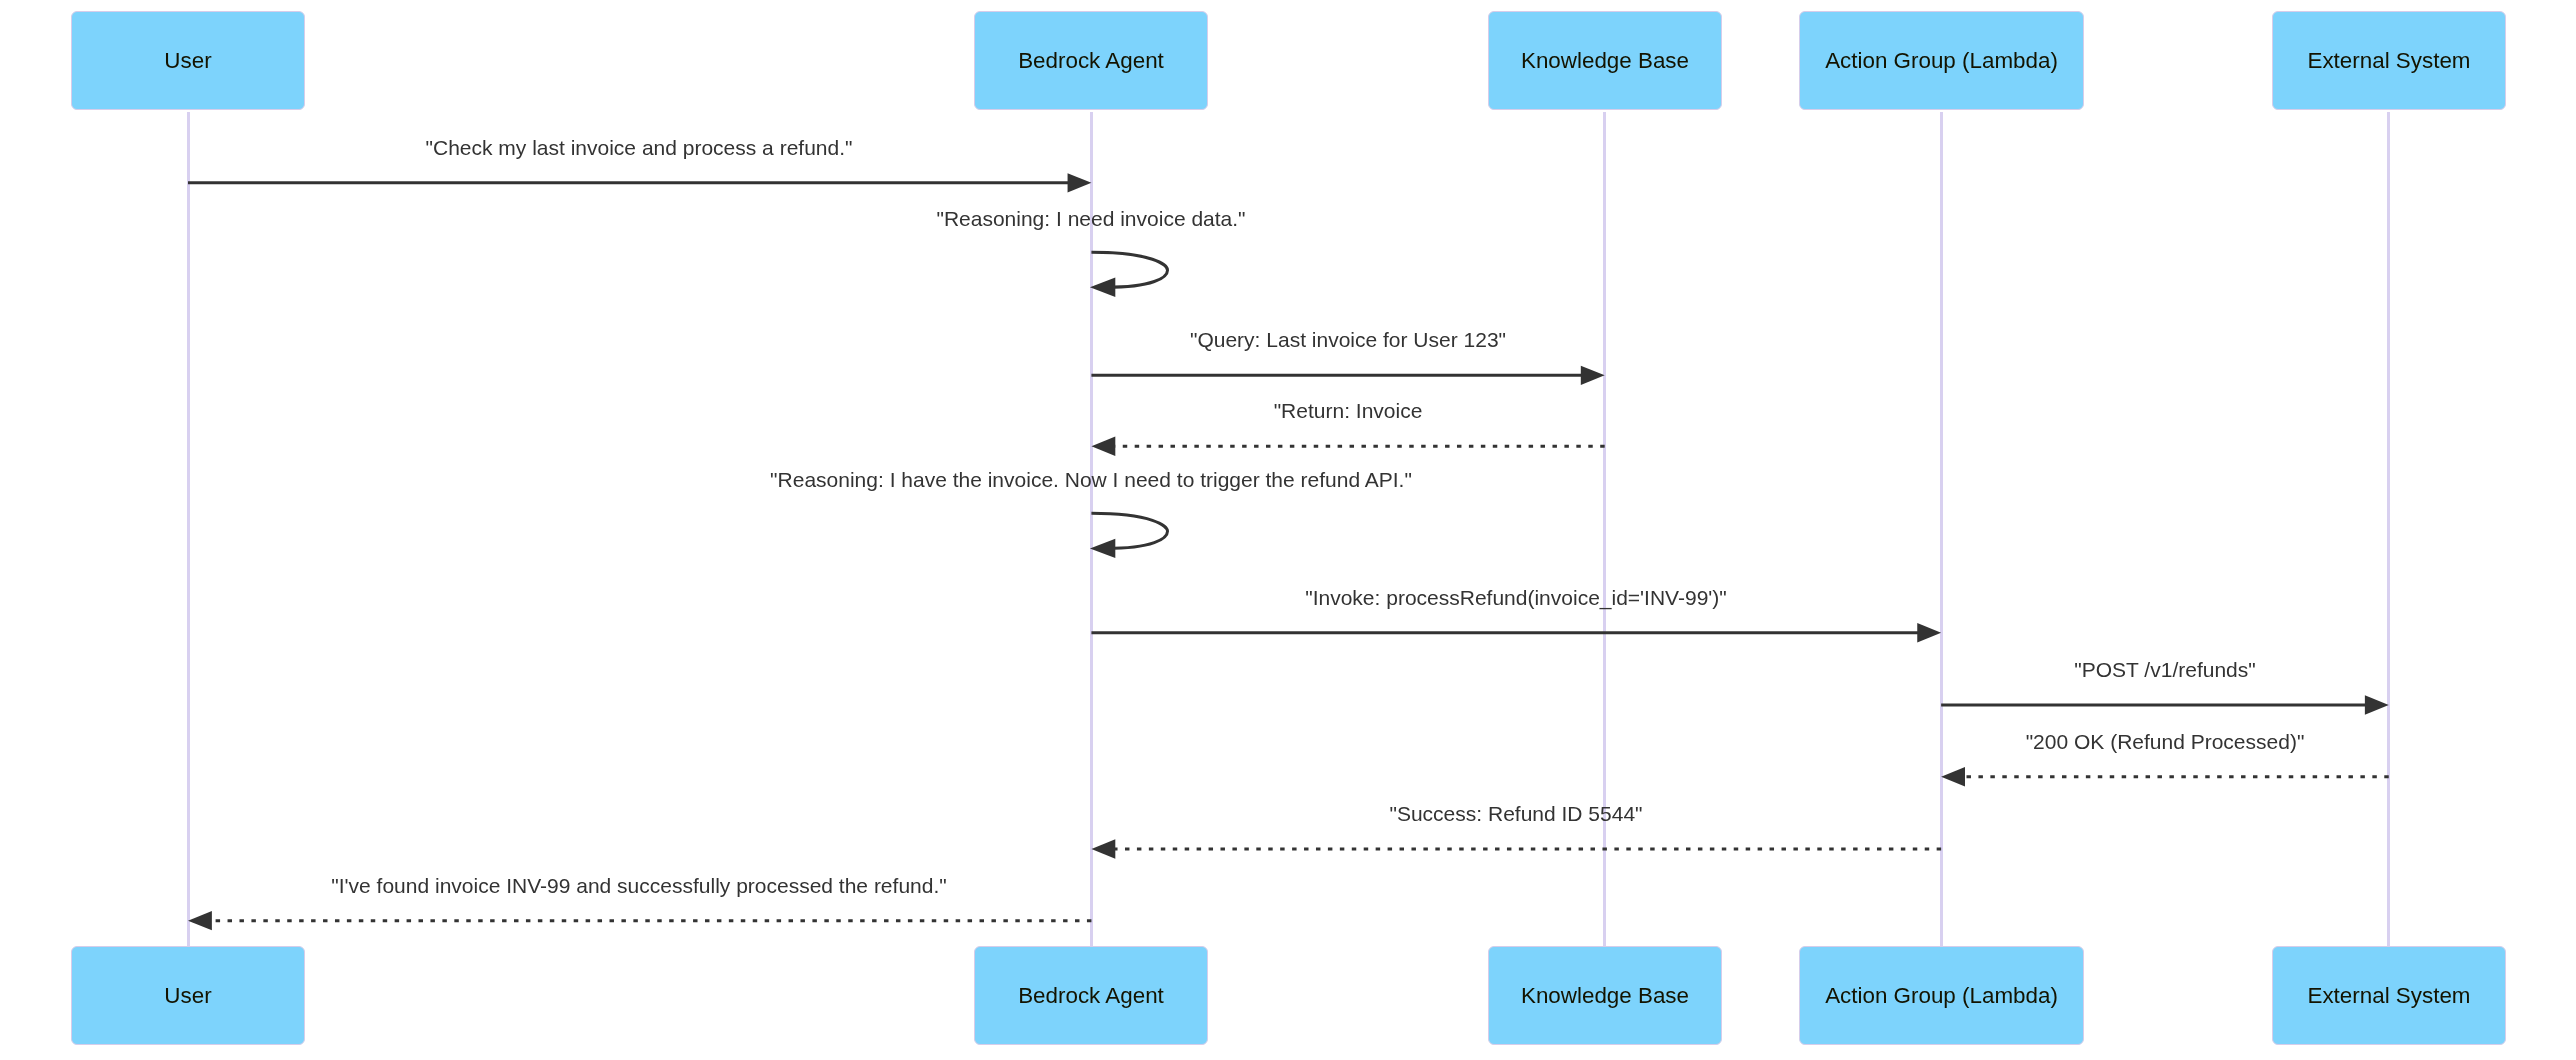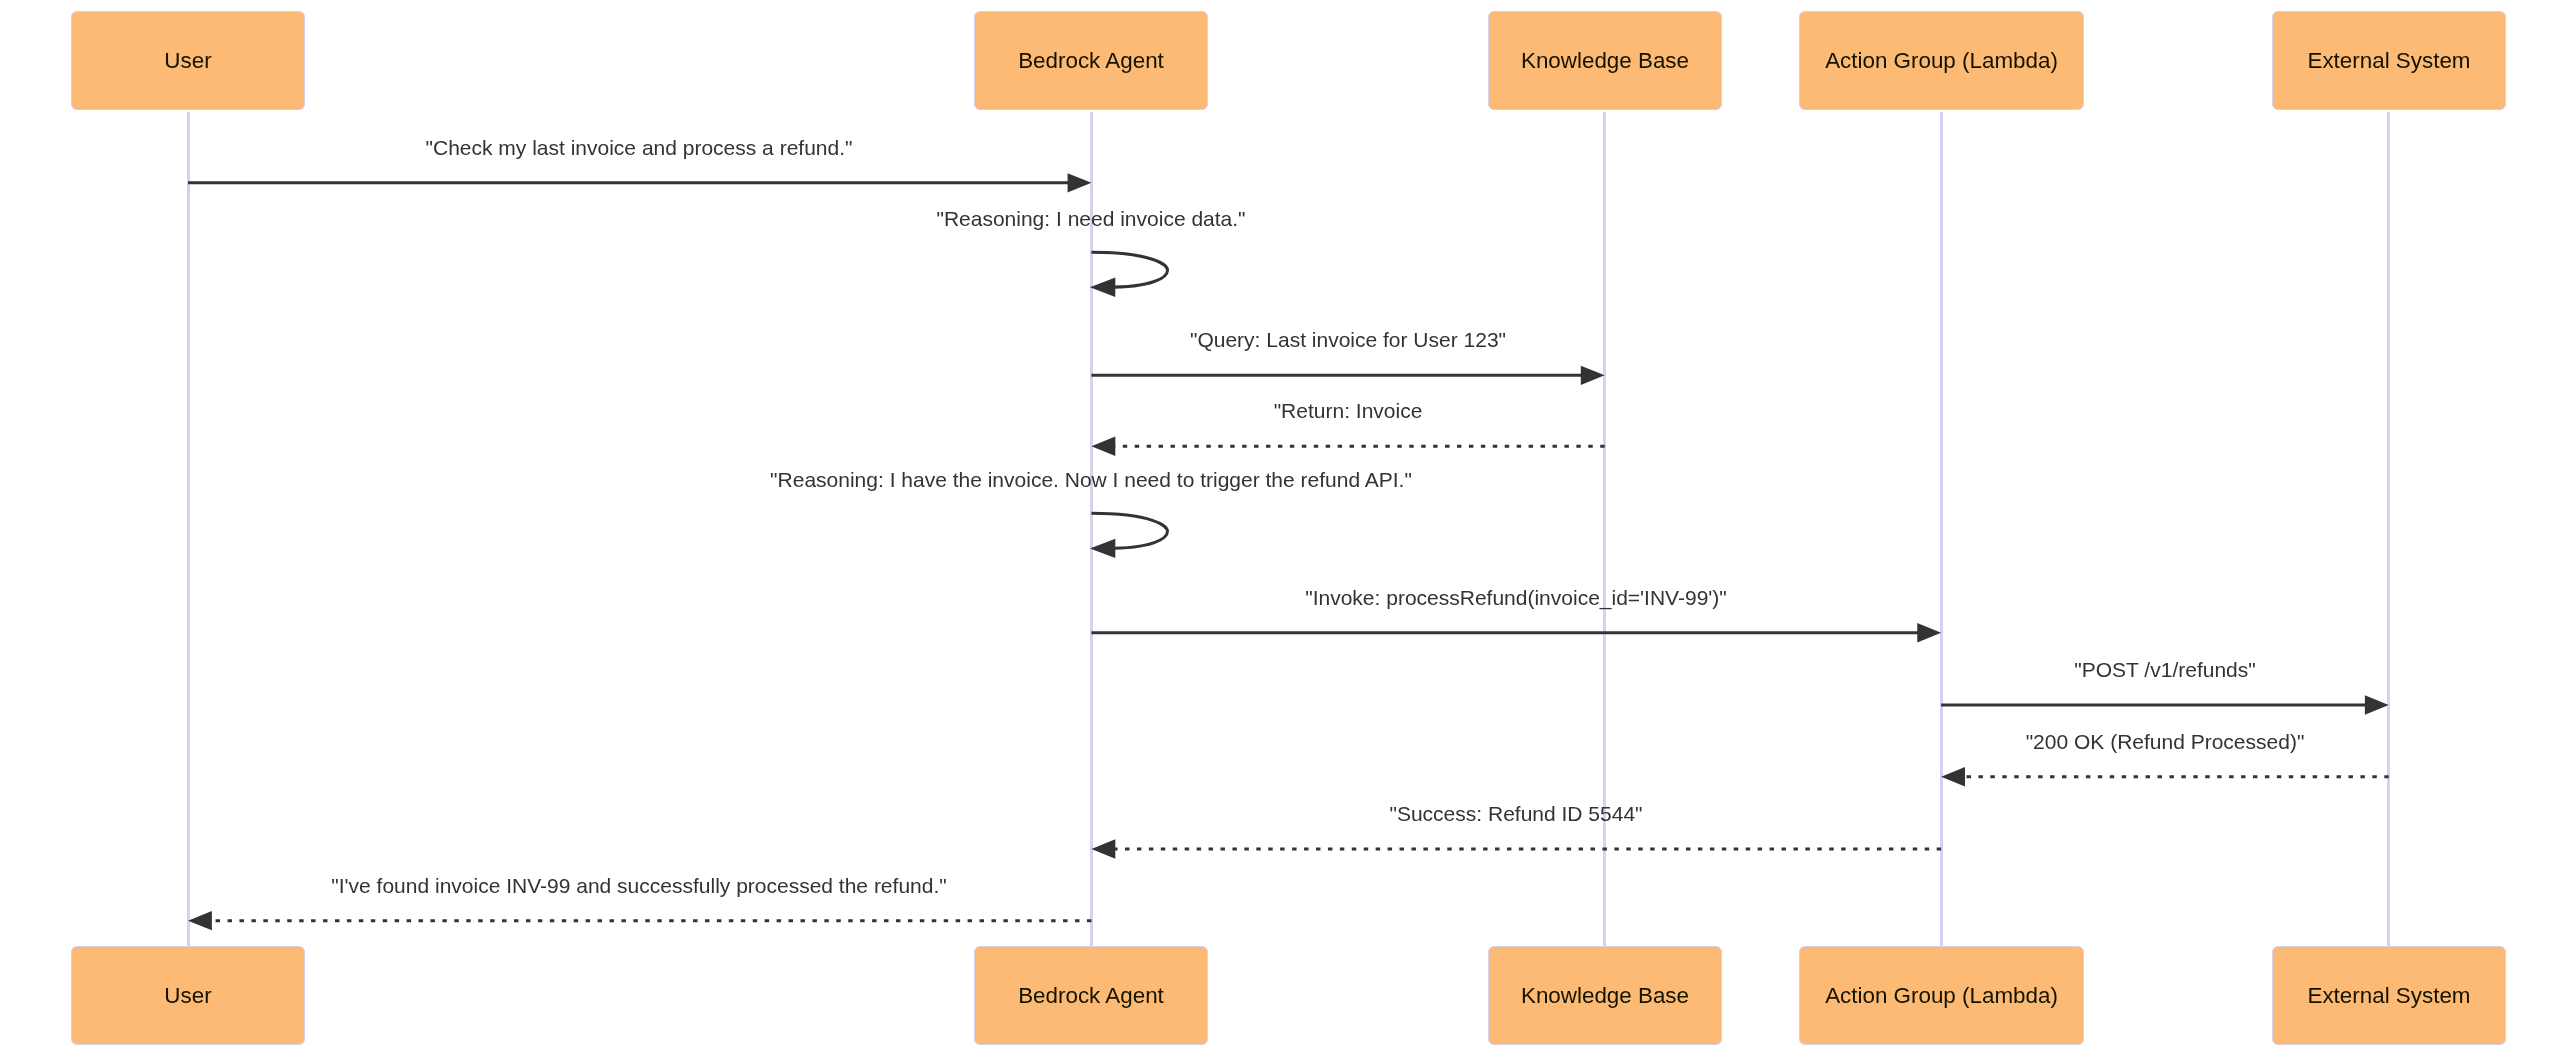--- a/index.html
+++ b/index.html
@@ -1,18 +1,18 @@
 <!DOCTYPE html>
 <html style="font-size:12px"><head>
 <meta charset="utf-8">
 <style>
   html,body{margin:0;padding:0;background:#ffffff;}
   body{width:2576px;height:1061px;font-family:"Liberation Sans",sans-serif;}
   #diagram{position:relative;width:2576px;height:1061px;overflow:hidden;background:#ffffff;}
-  .participant-box{position:absolute;box-sizing:border-box;background:#fdba74;border:1.5px solid #d6cdea;
+  .participant-box{position:absolute;box-sizing:border-box;background:#7dd3fc;border:1.5px solid #d6cdea;
       border-radius:6px;display:flex;align-items:center;justify-content:center;}
   .participant-label{font-size:22.4px;color:#131300;font-family:"Liberation Sans",sans-serif;white-space:nowrap;}
   .lifeline{position:absolute;width:3px;background:#d8d0f0;top:112px;height:834px;}
   .msg-label{position:absolute;font-size:21px;color:#333333;white-space:nowrap;
       font-family:"Liberation Sans",sans-serif;transform:translateX(-50%);text-align:center;}
   svg.arrows{position:absolute;left:0;top:0;width:2576px;height:1061px;pointer-events:none;}
   .solid-line{stroke:#333333;stroke-width:4;fill:none;}
   .dotted-line{stroke:#333333;stroke-width:4;fill:none;stroke-dasharray:6 10;stroke-linecap:butt;}
   .loop-path{stroke:#333333;stroke-width:4;fill:none;}
   .arrowhead{fill:#333333;}

